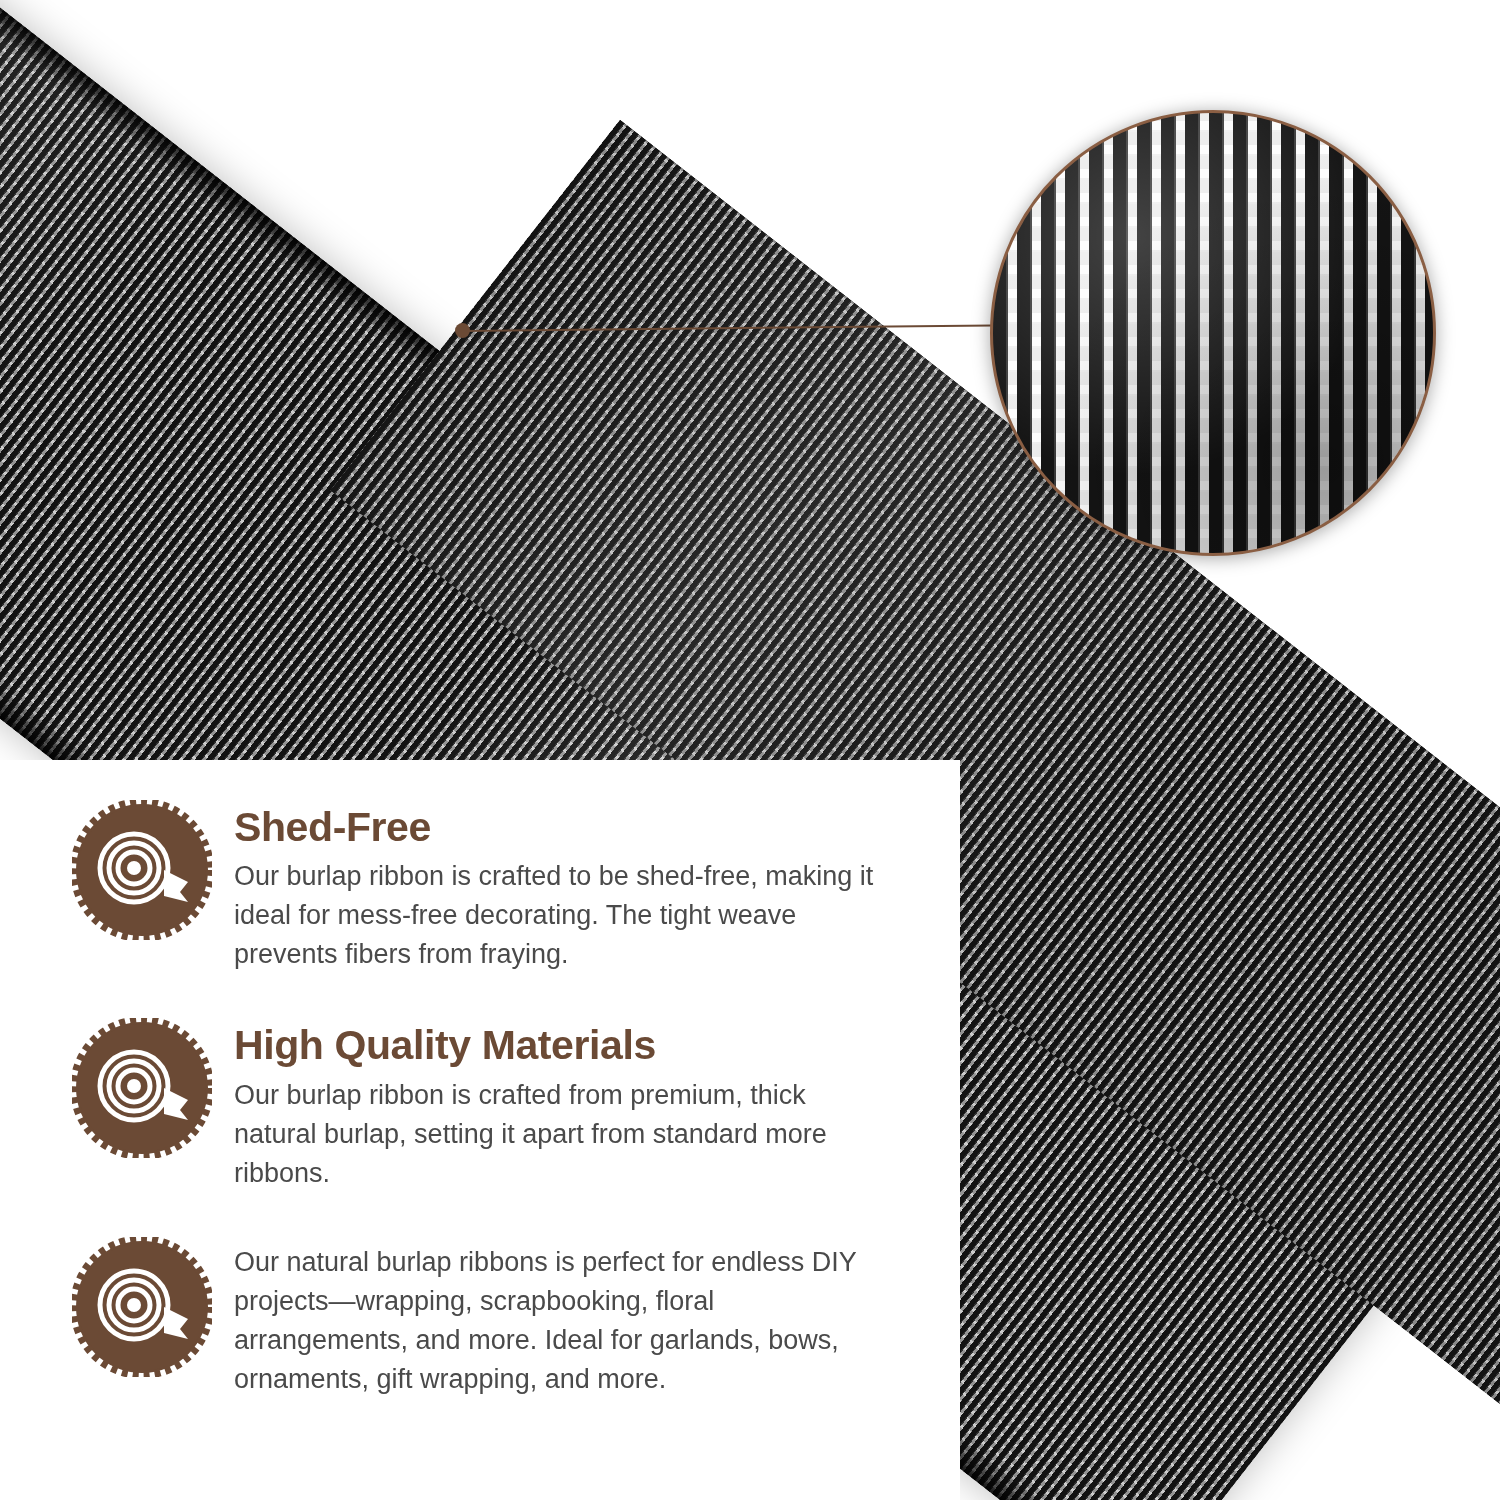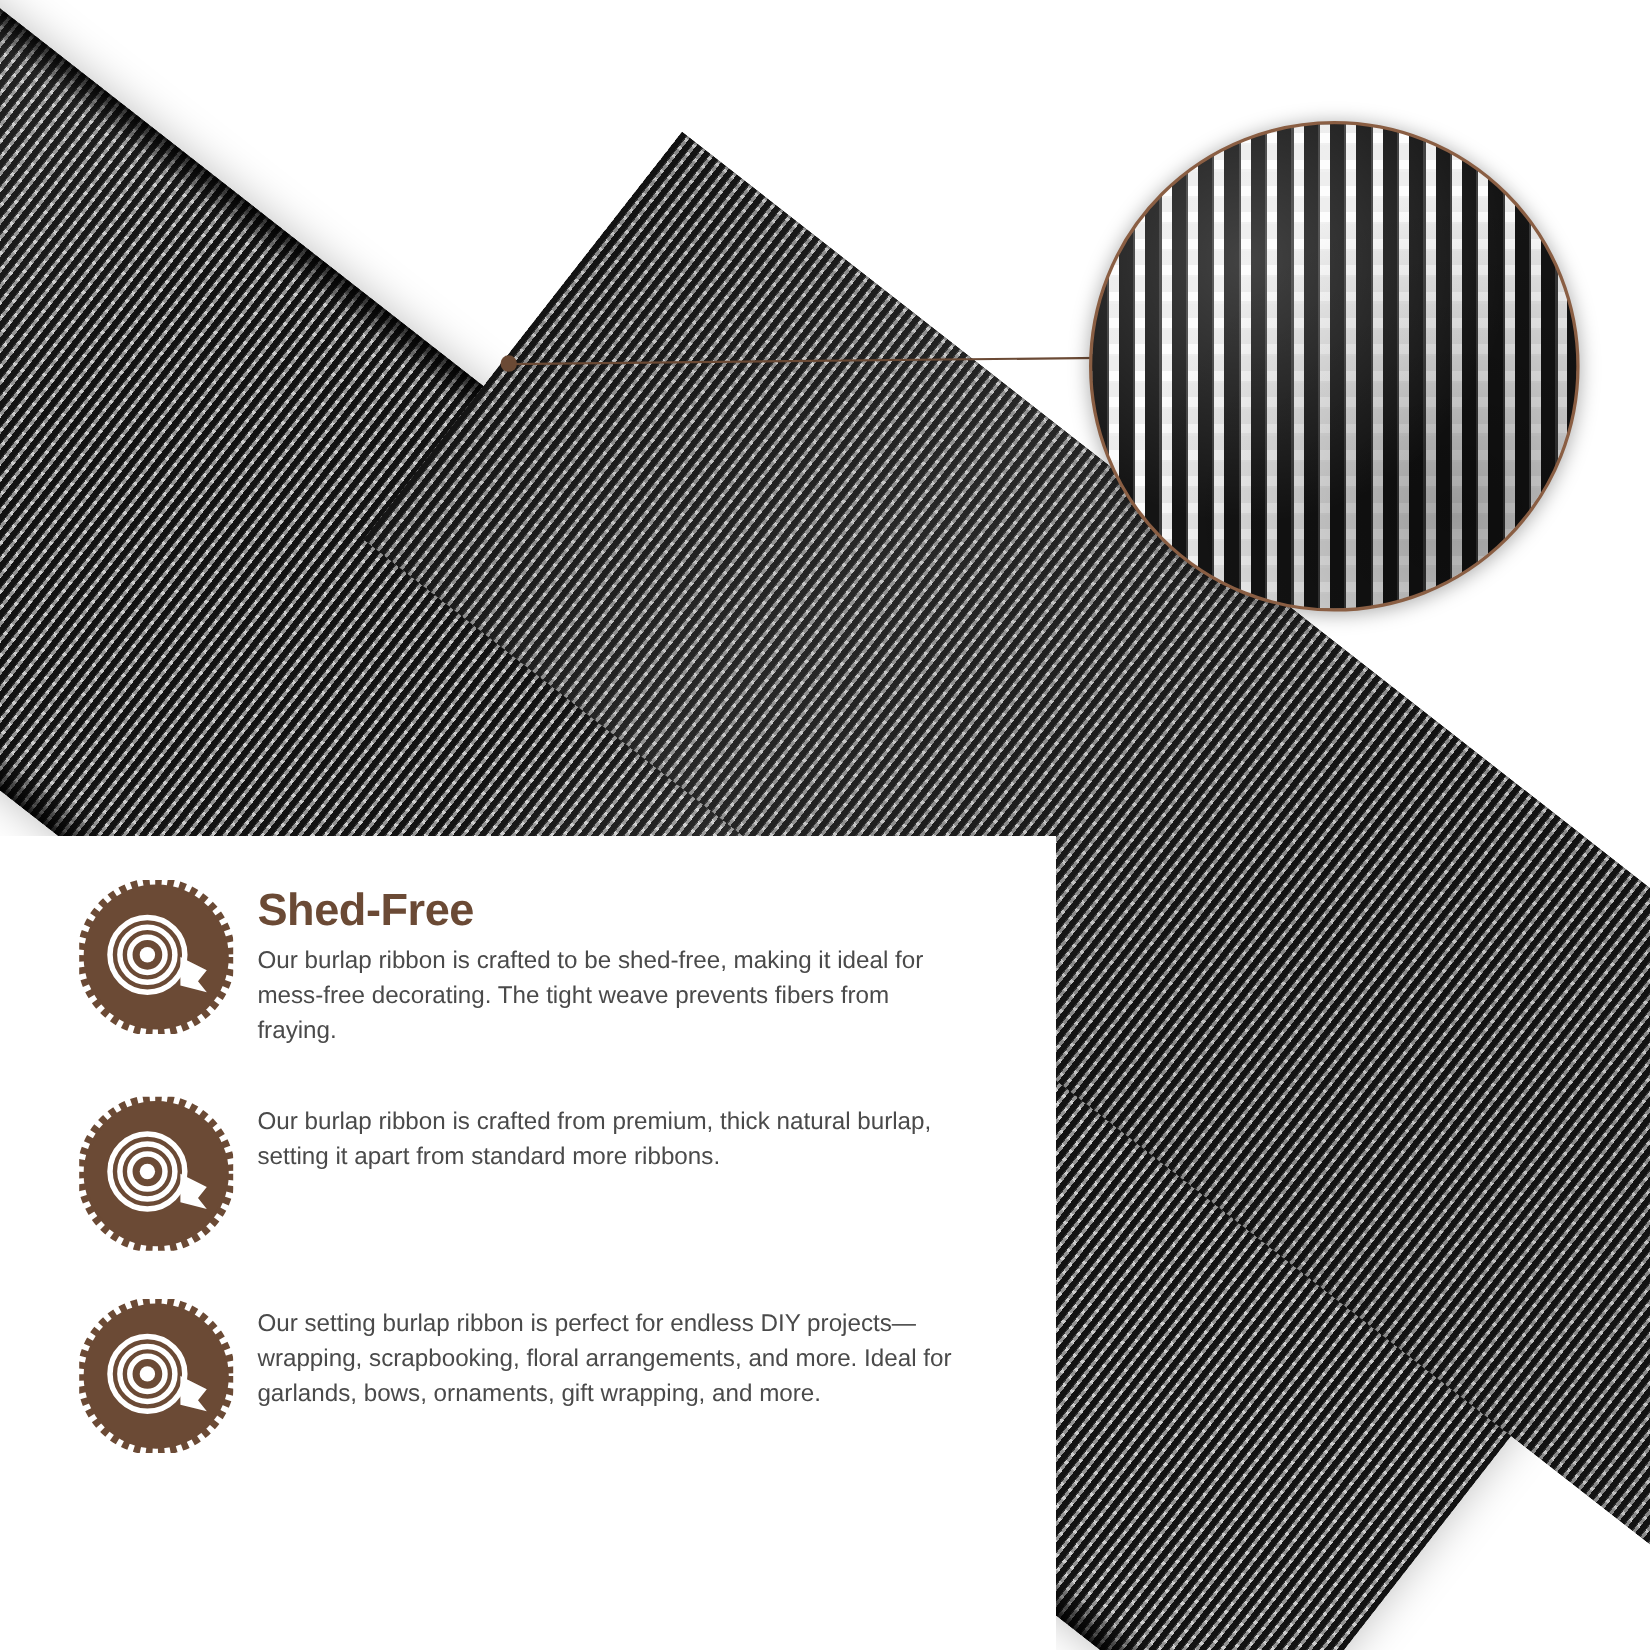--- a/index.html
+++ b/index.html
@@ -155,21 +155,21 @@
   .feature-title {
     color: #6b4a35;
     font-size: 41px;
     font-weight: bold;
     line-height: 1.05;
     margin: 0 0 8px 0;
     letter-spacing: -0.4px;
   }
   .feature-desc {
     color: #4a4a4a;
-    font-size: 22px;
+    font-size: 27px;
     line-height: 1.45;
     margin: 0;
     max-width: 640px;
   }
   .f2 .feature-desc, .f3 .feature-desc { max-width: 640px; }
 </style>
 </head>
 <body>
 
 <div id="page">
@@ -219,37 +219,38 @@
             <circle cx="70" cy="70" r="68" fill="none" stroke="#6b4a35" stroke-width="8" stroke-dasharray="6 5"></circle>
             <circle cx="62" cy="68" r="34" fill="none" stroke="#ffffff" stroke-width="5"></circle>
             <circle cx="62" cy="68" r="25" fill="none" stroke="#ffffff" stroke-width="5"></circle>
             <circle cx="62" cy="68" r="16" fill="none" stroke="#ffffff" stroke-width="5"></circle>
             <circle cx="62" cy="68" r="7" fill="#ffffff"></circle>
             <path d="M92 70 L116 82 L108 92 L116 102 L92 96 Z" fill="#ffffff"></path>
           </g>
         </svg>
       </div>
       <div class="feature-text">
+        <h3 class="feature-title">High Quality Materials</h3>
         <p class="feature-desc">Our burlap ribbon is crafted from premium, thick natural burlap, setting it apart from standard more ribbons.</p>
       </div>
     </div>
 
     <div class="feature f3">
       <div class="badge">
         <svg width="140" height="140" viewBox="0 0 140 140" aria-hidden="true">
           <g>
             <circle cx="70" cy="70" r="66" fill="#6b4a35"></circle>
             <circle cx="70" cy="70" r="68" fill="none" stroke="#6b4a35" stroke-width="8" stroke-dasharray="6 5"></circle>
             <circle cx="62" cy="68" r="34" fill="none" stroke="#ffffff" stroke-width="5"></circle>
             <circle cx="62" cy="68" r="25" fill="none" stroke="#ffffff" stroke-width="5"></circle>
             <circle cx="62" cy="68" r="16" fill="none" stroke="#ffffff" stroke-width="5"></circle>
             <circle cx="62" cy="68" r="7" fill="#ffffff"></circle>
             <path d="M92 70 L116 82 L108 92 L116 102 L92 96 Z" fill="#ffffff"></path>
           </g>
         </svg>
       </div>
       <div class="feature-text">
-        <p class="feature-desc">Our setting burlap ribbon is perfect for endless DIY projects—wrapping, scrapbooking, floral arrangements, and more. Ideal for garlands, bows, ornaments, gift wrapping, and more.</p>
+        <p class="feature-desc">Our natural burlap ribbons is perfect for endless DIY projects—wrapping, scrapbooking, floral arrangements, and more. Ideal for garlands, bows, ornaments, gift wrapping, and more.</p>
       </div>
     </div>
 
   </div>
 </div>
 
 </body></html>

